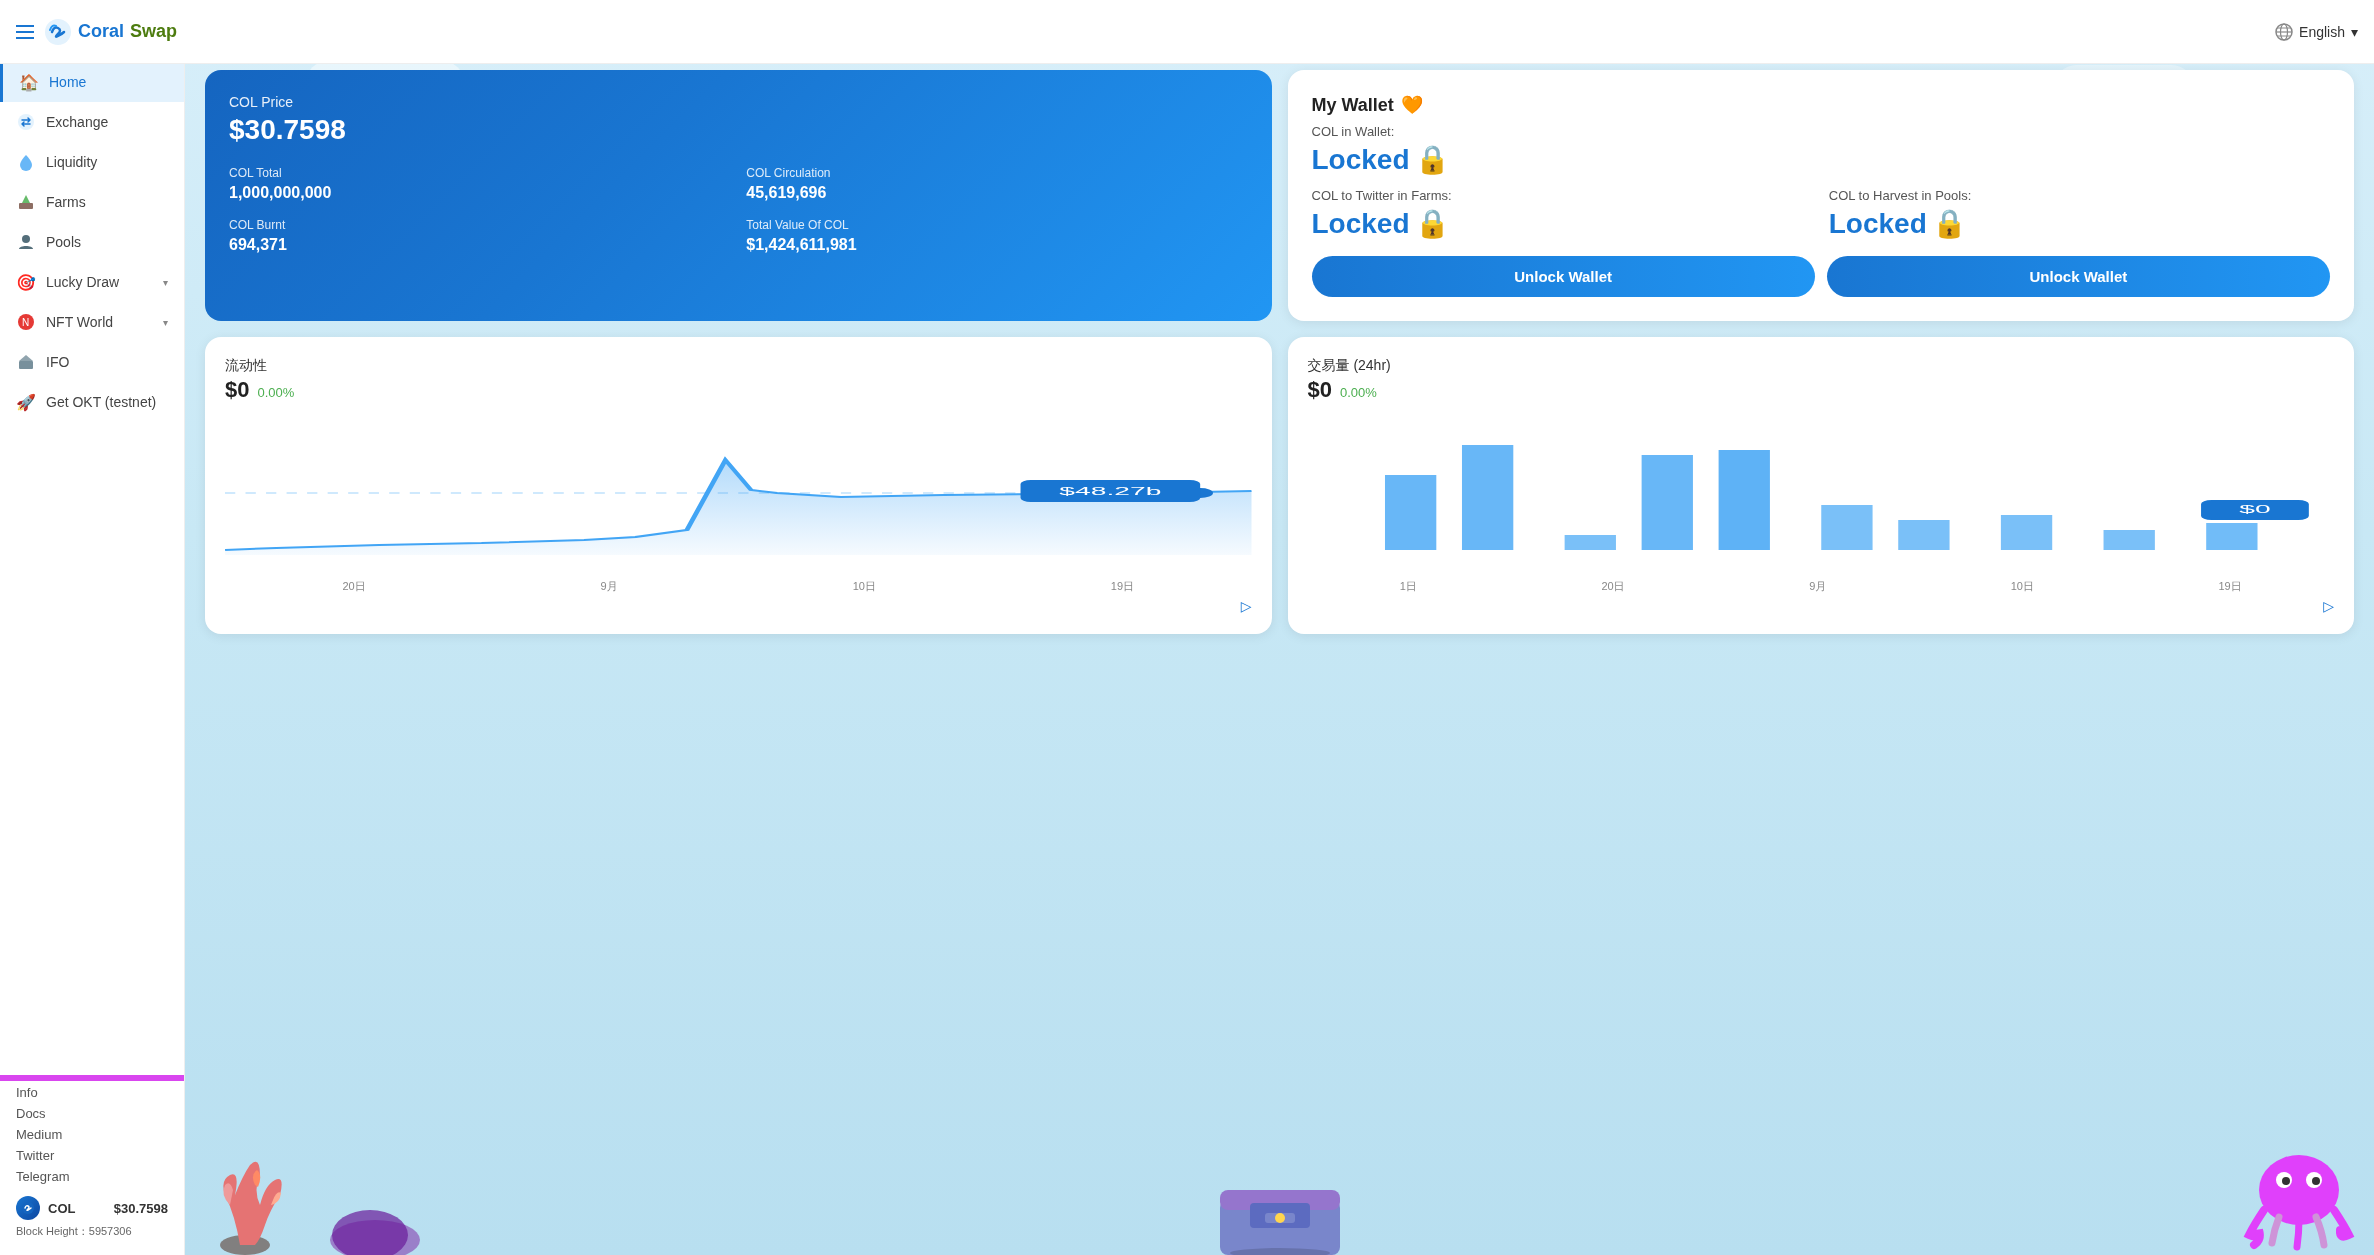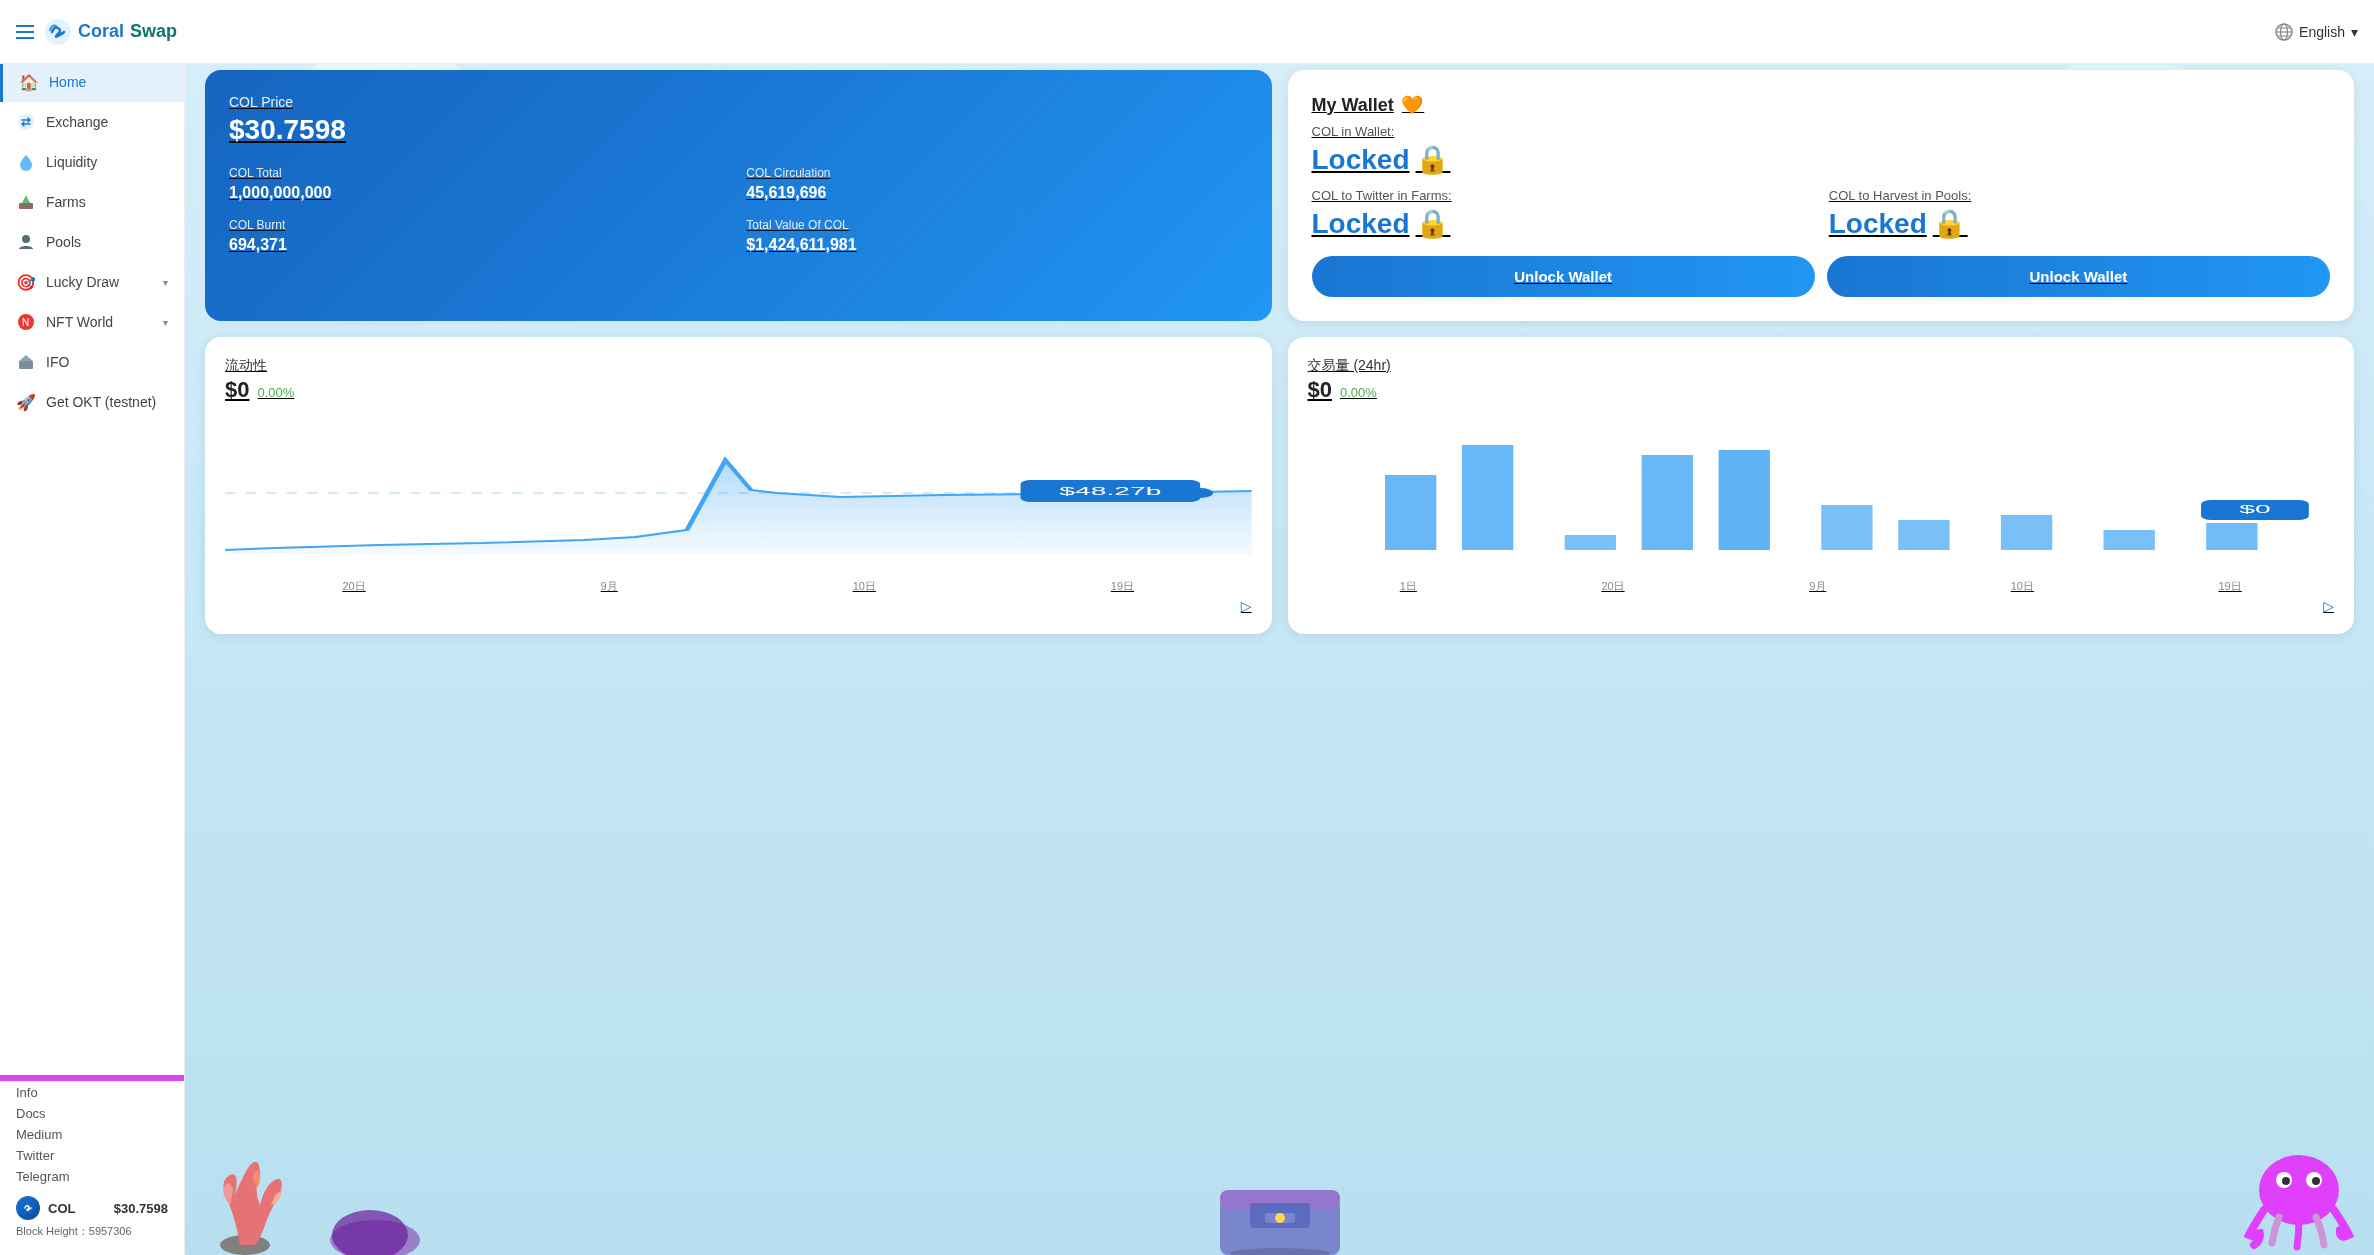--- a/index.html
+++ b/index.html
@@ -6,21 +6,21 @@
     body { font-family: -apple-system, BlinkMacSystemFont, 'Segoe UI', sans-serif; background: #e8f4fb; display: flex; flex-direction: column; height: 100vh; overflow: hidden; }
 
     
     .topbar { height: 64px; background: #fff; display: flex; align-items: center; justify-content: space-between; padding: 0 16px; border-bottom: 1px solid #eee; position: fixed; top: 0; left: 0; right: 0; z-index: 100; }
     .topbar-left { display: flex; align-items: center; gap: 10px; }
     .hamburger { display: flex; flex-direction: column; gap: 4px; cursor: pointer; }
     .hamburger span { display: block; width: 18px; height: 2px; background: #1976d2; }
     .logo { display: flex; align-items: center; gap: 6px; font-size: 18px; font-weight: 700; }
     .logo-icon { width: 28px; height: 28px; }
     .logo-coral { color: #1976d2; }
-    .logo-swap { color: #0f766e; }
+    .logo-swap { color: #4d7c0f; }
     .topbar-right { display: flex; align-items: center; gap: 6px; cursor: pointer; font-size: 14px; color: #333; }
 
     
     .layout { display: flex; margin-top: 50px; height: calc(100vh - 50px); }
 
     
     .sidebar { width: 185px; background: #fff; display: flex; flex-direction: column; padding: 12px 0; border-right: 1px solid #eee; flex-shrink: 0; overflow-y: auto; position: relative; z-index: 10; }
     .sidebar-nav { flex: 1; }
     .nav-item { display: flex; align-items: center; gap: 10px; padding: 10px 16px; cursor: pointer; color: #444; font-size: 14px; transition: background 0.2s; position: relative; }
     .nav-item.active { background: #e3f2fd; color: #1976d2; border-left: 3px solid #1976d2; }
@@ -29,21 +29,21 @@
     .sidebar-footer { padding: 4px 16px; border-top: 6px solid #d946ef; font-size: 12px; }
     .sidebar-links { display: flex; flex-direction: column; gap: 6px; margin-bottom: 12px; }
     .sidebar-link { color: #555; cursor: pointer; font-size: 13px; }
     .col-info { display: flex; align-items: center; gap: 8px; margin-bottom: 4px; }
     .col-logo { width: 24px; height: 24px; border-radius: 50%; background: linear-gradient(135deg, #1976d2, #0d47a1); display: flex; align-items: center; justify-content: center; font-size: 10px; color: #fff; font-weight: bold; }
     .col-ticker { font-weight: 600; color: #333; font-size: 13px; }
     .col-price { color: #333; font-size: 13px; font-weight: 600; margin-left: auto; }
     .block-height { font-size: 11px; color: #666; }
 
     
-    .main { flex: 1; overflow-y: auto; padding: 20px; background: linear-gradient(180deg, #d6eef9 0%, #c8e8f5 40%, #b8dff0 100%); position: relative; text-decoration: underline; }
+    .main { flex: 1; overflow-y: auto; padding: 20px; background: linear-gradient(180deg, #d6eef9 0%, #c8e8f5 40%, #b8dff0 100%); position: relative; }
 
     
     .cards-top { display: grid; grid-template-columns: 1fr 1fr; gap: 16px; margin-bottom: 16px; }
     .cards-bottom { display: grid; grid-template-columns: 1fr 1fr; gap: 16px; }
 
     
     .col-price-card { background: linear-gradient(135deg, #1565c0 0%, #1976d2 40%, #2196f3 100%); border-radius: 16px; padding: 24px; color: #fff; }
     .col-price-label { font-size: 14px; opacity: 0.9; margin-bottom: 4px; }
     .col-price-value { font-size: 28px; font-weight: 700; margin-bottom: 20px; }
     .col-stats { display: grid; grid-template-columns: 1fr 1fr; gap: 16px; }

